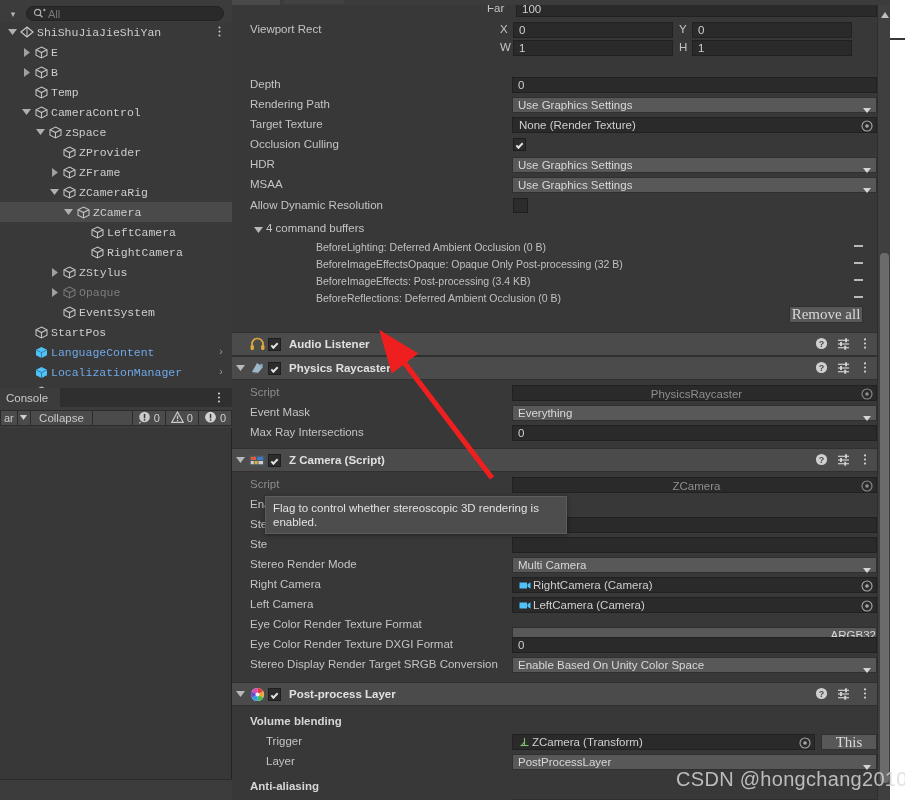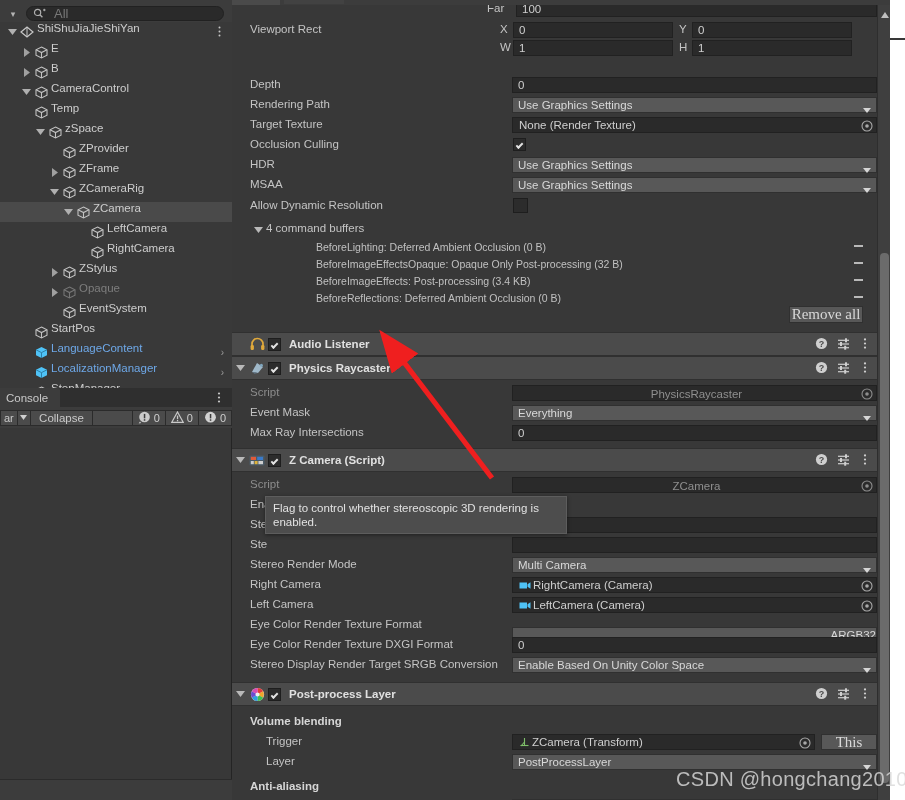--- a/index.html
+++ b/index.html
@@ -12,24 +12,24 @@
   #left{position:absolute;left:0;top:0;width:232px;height:800px;background:#383838;}
 
   
   .hier-tabstrip{position:absolute;left:0;top:0;width:232px;height:6px;background:#3c3c3c;}
   .hier-toolbar{position:absolute;left:0;top:4px;width:232px;height:19px;background:#3c3c3c;
                 display:flex;align-items:center;}
   .hier-plus{width:26px;height:16px;display:flex;align-items:center;justify-content:center;color:#b4b4b4;font-size:9px;}
   .searchbox{flex:1;height:15px;margin-right:8px;background:#2a2a2a;border:1px solid #212121;
              border-radius:8px;display:flex;align-items:center;padding:0 6px;box-sizing:border-box;}
   .search-glyph{width:13px;height:11px;display:block;flex:0 0 13px;}
-  .search-ph{color:#787878;font-size:13px;margin-left:8px;}
+  .search-ph{color:#787878;font-size:11px;margin-left:2px;}
 
   .hier-body{position:absolute;left:0;top:22px;width:232px;height:366px;background:#393939;overflow:hidden;}
-  .row{position:relative;height:20px;display:flex;white-space:nowrap;}
+  .row{position:relative;height:20px;display:flex;align-items:center;white-space:nowrap;font-family:Liberation Mono, monospace;}
   .row.selected{background:#4a4a4a;}
   .row .tw{width:13px;height:20px;display:flex;align-items:center;justify-content:center;flex:0 0 13px;}
   .row .cube{width:16px;height:20px;display:flex;align-items:center;justify-content:center;flex:0 0 16px;}
   .row .lbl{font-size:11.5px;color:#cdcdcd;padding-left:2px;}
   .row .lbl.prefab{color:#6ea8e8;}
   .row .lbl.dim{color:#7d7d7d;}
   .row .chev-right{position:absolute;right:8px;top:5px;color:#9a9a9a;font-size:10px;}
   .row .kebab{position:absolute;right:7px;top:3px;}
 
   
@@ -206,43 +206,43 @@
           <div class="cube">
             <svg width="13" height="13" viewBox="0 0 13 13">
               <path d="M6.5 1 L12 3.8 L12 9.2 L6.5 12 L1 9.2 L1 3.8 Z" fill="none" stroke="#c2c2c2" stroke-width="1.1"></path>
               <path d="M1 3.8 L6.5 6.6 L12 3.8 M6.5 6.6 L6.5 12" fill="none" stroke="#c2c2c2" stroke-width="1.1"></path>
             </svg>
           </div>
           <div class="lbl">B</div>
         </div>
         <div class="row">
           <div style="width:20px;flex:0 0 20px;"></div>
+          <div class="tw"></div>
+          <div class="cube">
+            <svg width="13" height="13" viewBox="0 0 13 13">
+              <path d="M6.5 1 L12 3.8 L12 9.2 L6.5 12 L1 9.2 L1 3.8 Z" fill="none" stroke="#c2c2c2" stroke-width="1.1"></path>
+              <path d="M1 3.8 L6.5 6.6 L12 3.8 M6.5 6.6 L6.5 12" fill="none" stroke="#c2c2c2" stroke-width="1.1"></path>
+            </svg>
+          </div>
+          <div class="lbl">Temp</div>
+        </div>
+        <div class="row">
+          <div style="width:20px;flex:0 0 20px;"></div>
           <div class="tw">
             <svg width="9" height="6" viewBox="0 0 9 6">
               <polygon points="0,0 9,0 4.5,6" fill="#b0b0b0"></polygon>
             </svg>
           </div>
           <div class="cube">
             <svg width="13" height="13" viewBox="0 0 13 13">
               <path d="M6.5 1 L12 3.8 L12 9.2 L6.5 12 L1 9.2 L1 3.8 Z" fill="none" stroke="#c2c2c2" stroke-width="1.1"></path>
               <path d="M1 3.8 L6.5 6.6 L12 3.8 M6.5 6.6 L6.5 12" fill="none" stroke="#c2c2c2" stroke-width="1.1"></path>
             </svg>
           </div>
           <div class="lbl">CameraControl</div>
-        </div>
-        <div class="row">
-          <div style="width:20px;flex:0 0 20px;"></div>
-          <div class="tw"></div>
-          <div class="cube">
-            <svg width="13" height="13" viewBox="0 0 13 13">
-              <path d="M6.5 1 L12 3.8 L12 9.2 L6.5 12 L1 9.2 L1 3.8 Z" fill="none" stroke="#c2c2c2" stroke-width="1.1"></path>
-              <path d="M1 3.8 L6.5 6.6 L12 3.8 M6.5 6.6 L6.5 12" fill="none" stroke="#c2c2c2" stroke-width="1.1"></path>
-            </svg>
-          </div>
-          <div class="lbl">Temp</div>
         </div>
         <div class="row">
           <div style="width:34px;flex:0 0 34px;"></div>
           <div class="tw">
             <svg width="9" height="6" viewBox="0 0 9 6">
               <polygon points="0,0 9,0 4.5,6" fill="#b0b0b0"></polygon>
             </svg>
           </div>
           <div class="cube">
             <svg width="13" height="13" viewBox="0 0 13 13">

